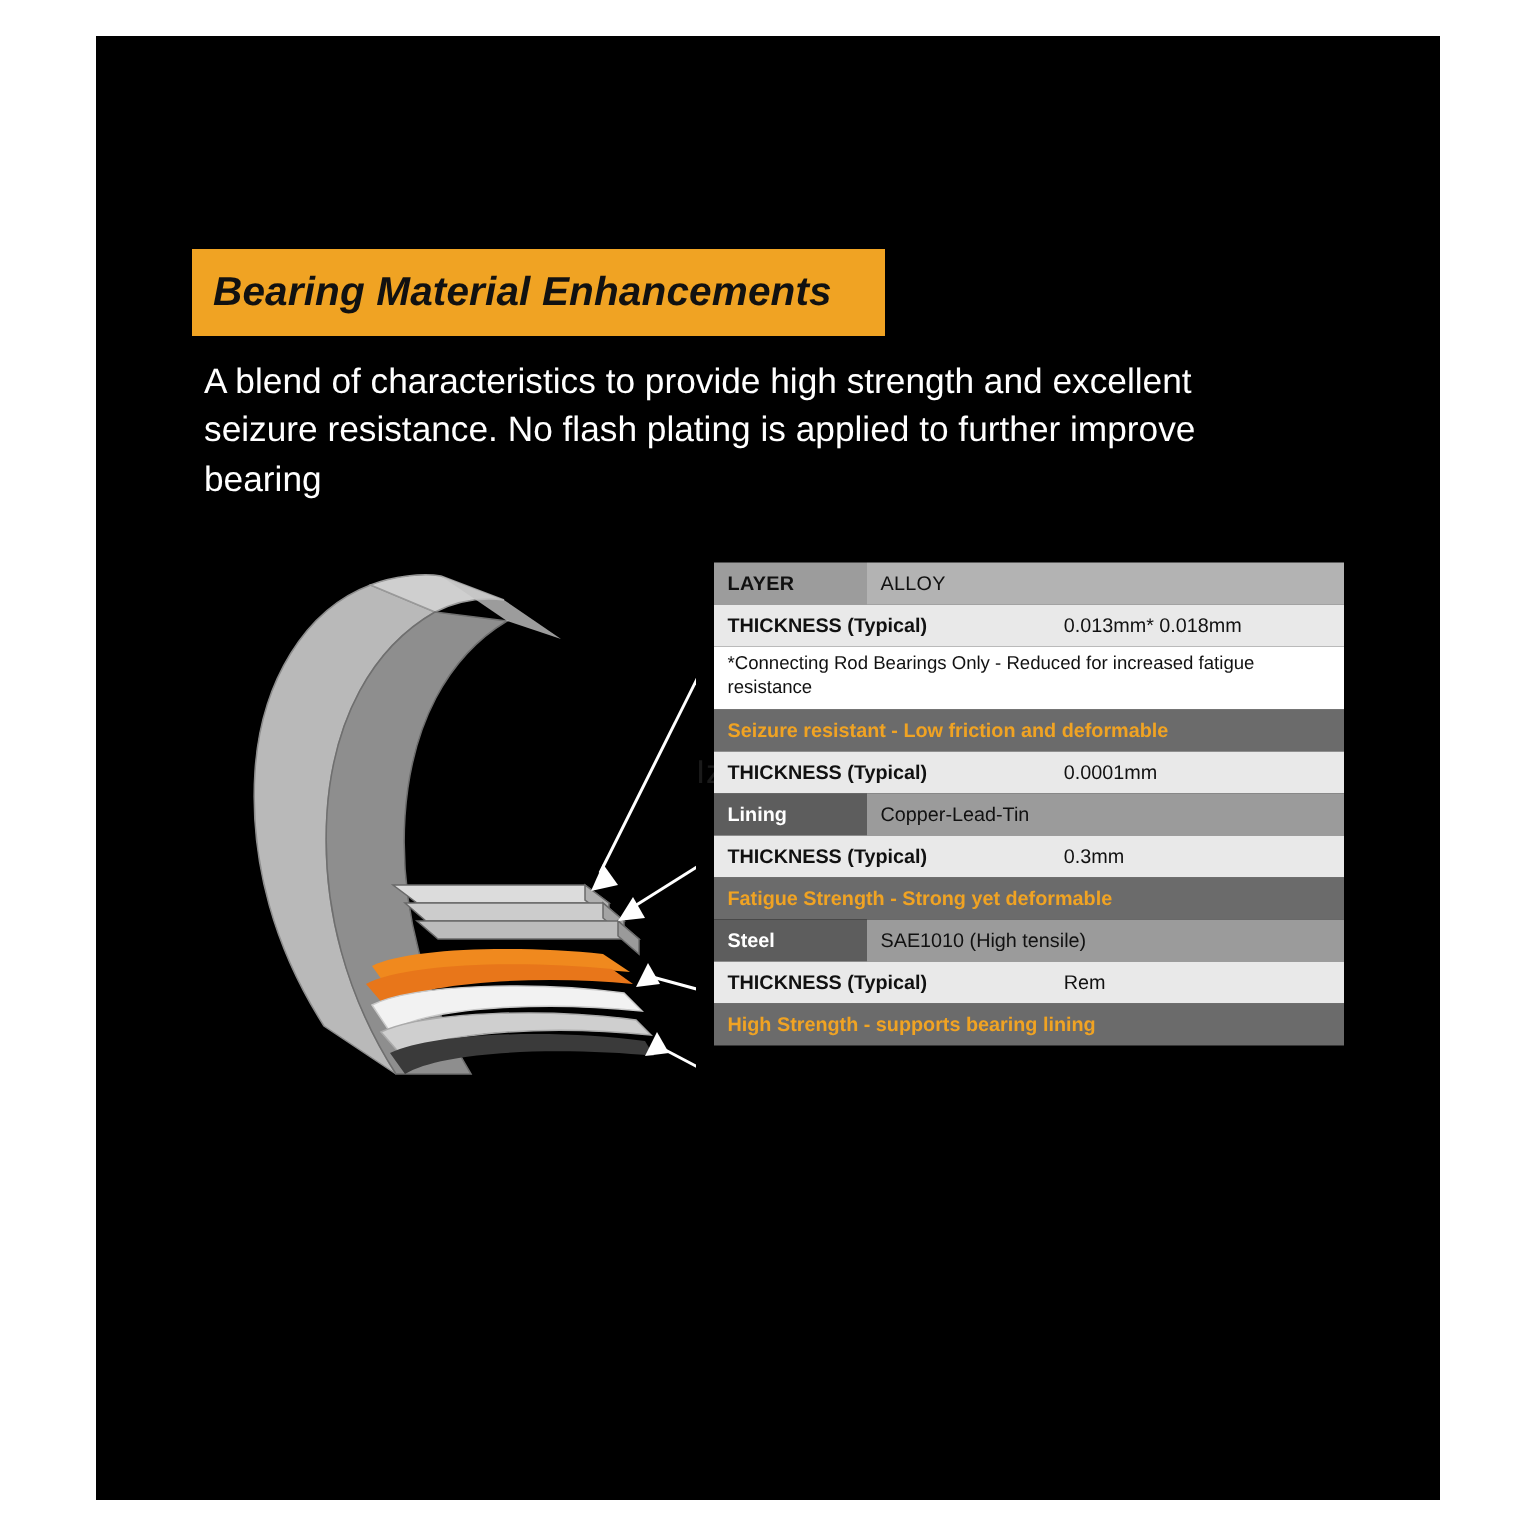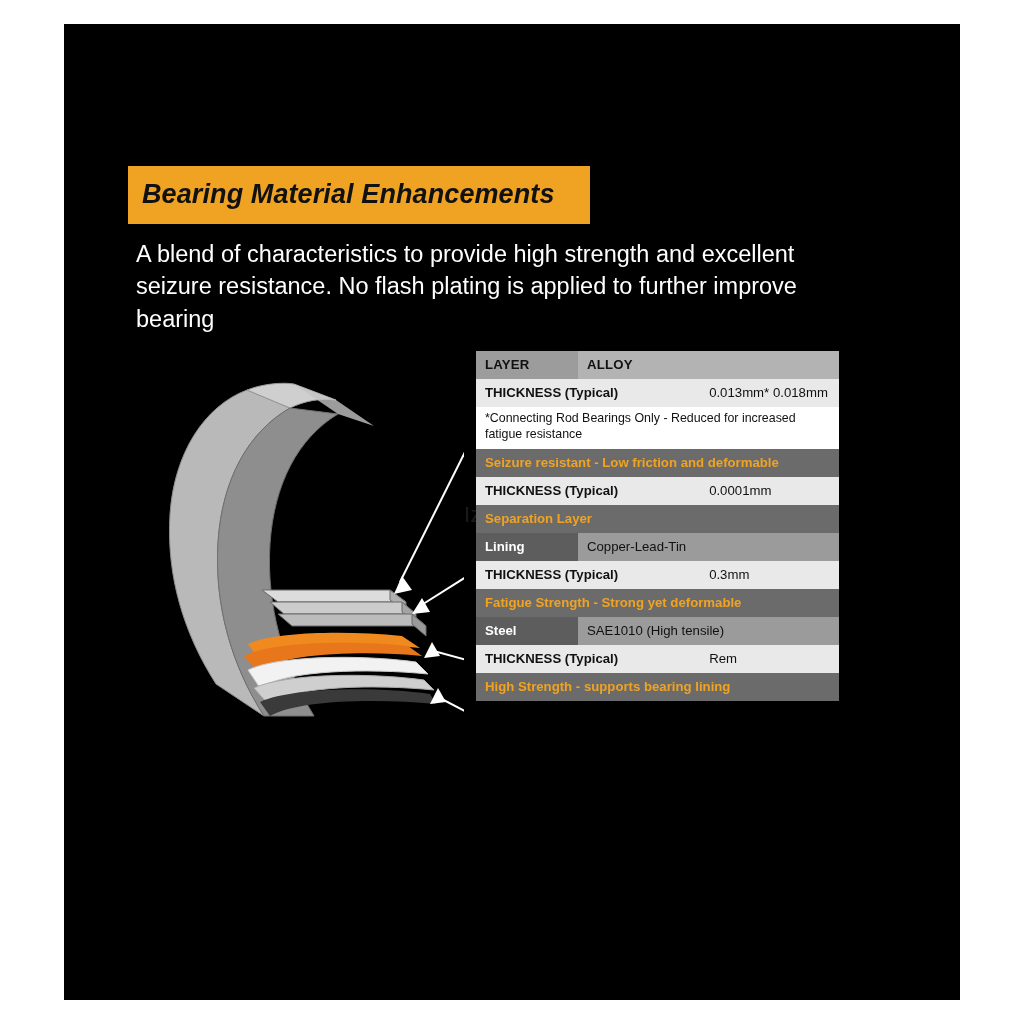--- a/index.html
+++ b/index.html
@@ -78,22 +78,22 @@
     left: 80px;
     top: 320px;
     width: 320px;
     height: 420px;
   }
 
   
   .table {
     position: absolute;
     left: 412px;
-    top: 327px;
-    width: 363px;
+    top: 351px;
+    width: 420px;
     border-collapse: collapse;
     font-size: 13.2px;
     border-radius: 28px;
   }
   .table td {
     padding: 0;
     vertical-align: middle;
     height: 28px;
     line-height: 1.15;
   }
@@ -106,21 +106,21 @@
   }
   .c-head-left {
     background: #9c9c9c;
     color: #111111;
     font-weight: bold;
     letter-spacing: 0.2px;
   }
   .c-head-right {
     background: #b3b3b3;
     color: #111111;
-    font-weight: bold;
+    font-weight: normal;
     letter-spacing: 0.2px;
   }
   .c-name {
     background: #5d5d5d;
     color: #ffffff;
     font-weight: bold;
   }
   .c-alloy {
     background: #9b9b9b;
     color: #111111;
@@ -245,25 +245,20 @@
 
         <tr>
           <td colspan="2">
             <div class="cell c-thick">
               <b>THICKNESS (Typical)</b>
               <span style="width:5px;display:inline-block"></span>
               <span>0.0001mm</span>
             </div>
           </td>
         </tr>
-        <tr>
-          <td colspan="2">
-              <div class="cell c-prop">Separation Layer</div>
-            </td>
-        </tr>
 
         <tr>
           <td class="col-label">
               <div class="cell c-name">Lining</div>
             </td>
           <td>
               <div class="cell c-alloy">Copper-Lead-Tin</div>
             </td>
         </tr>
         <tr>

